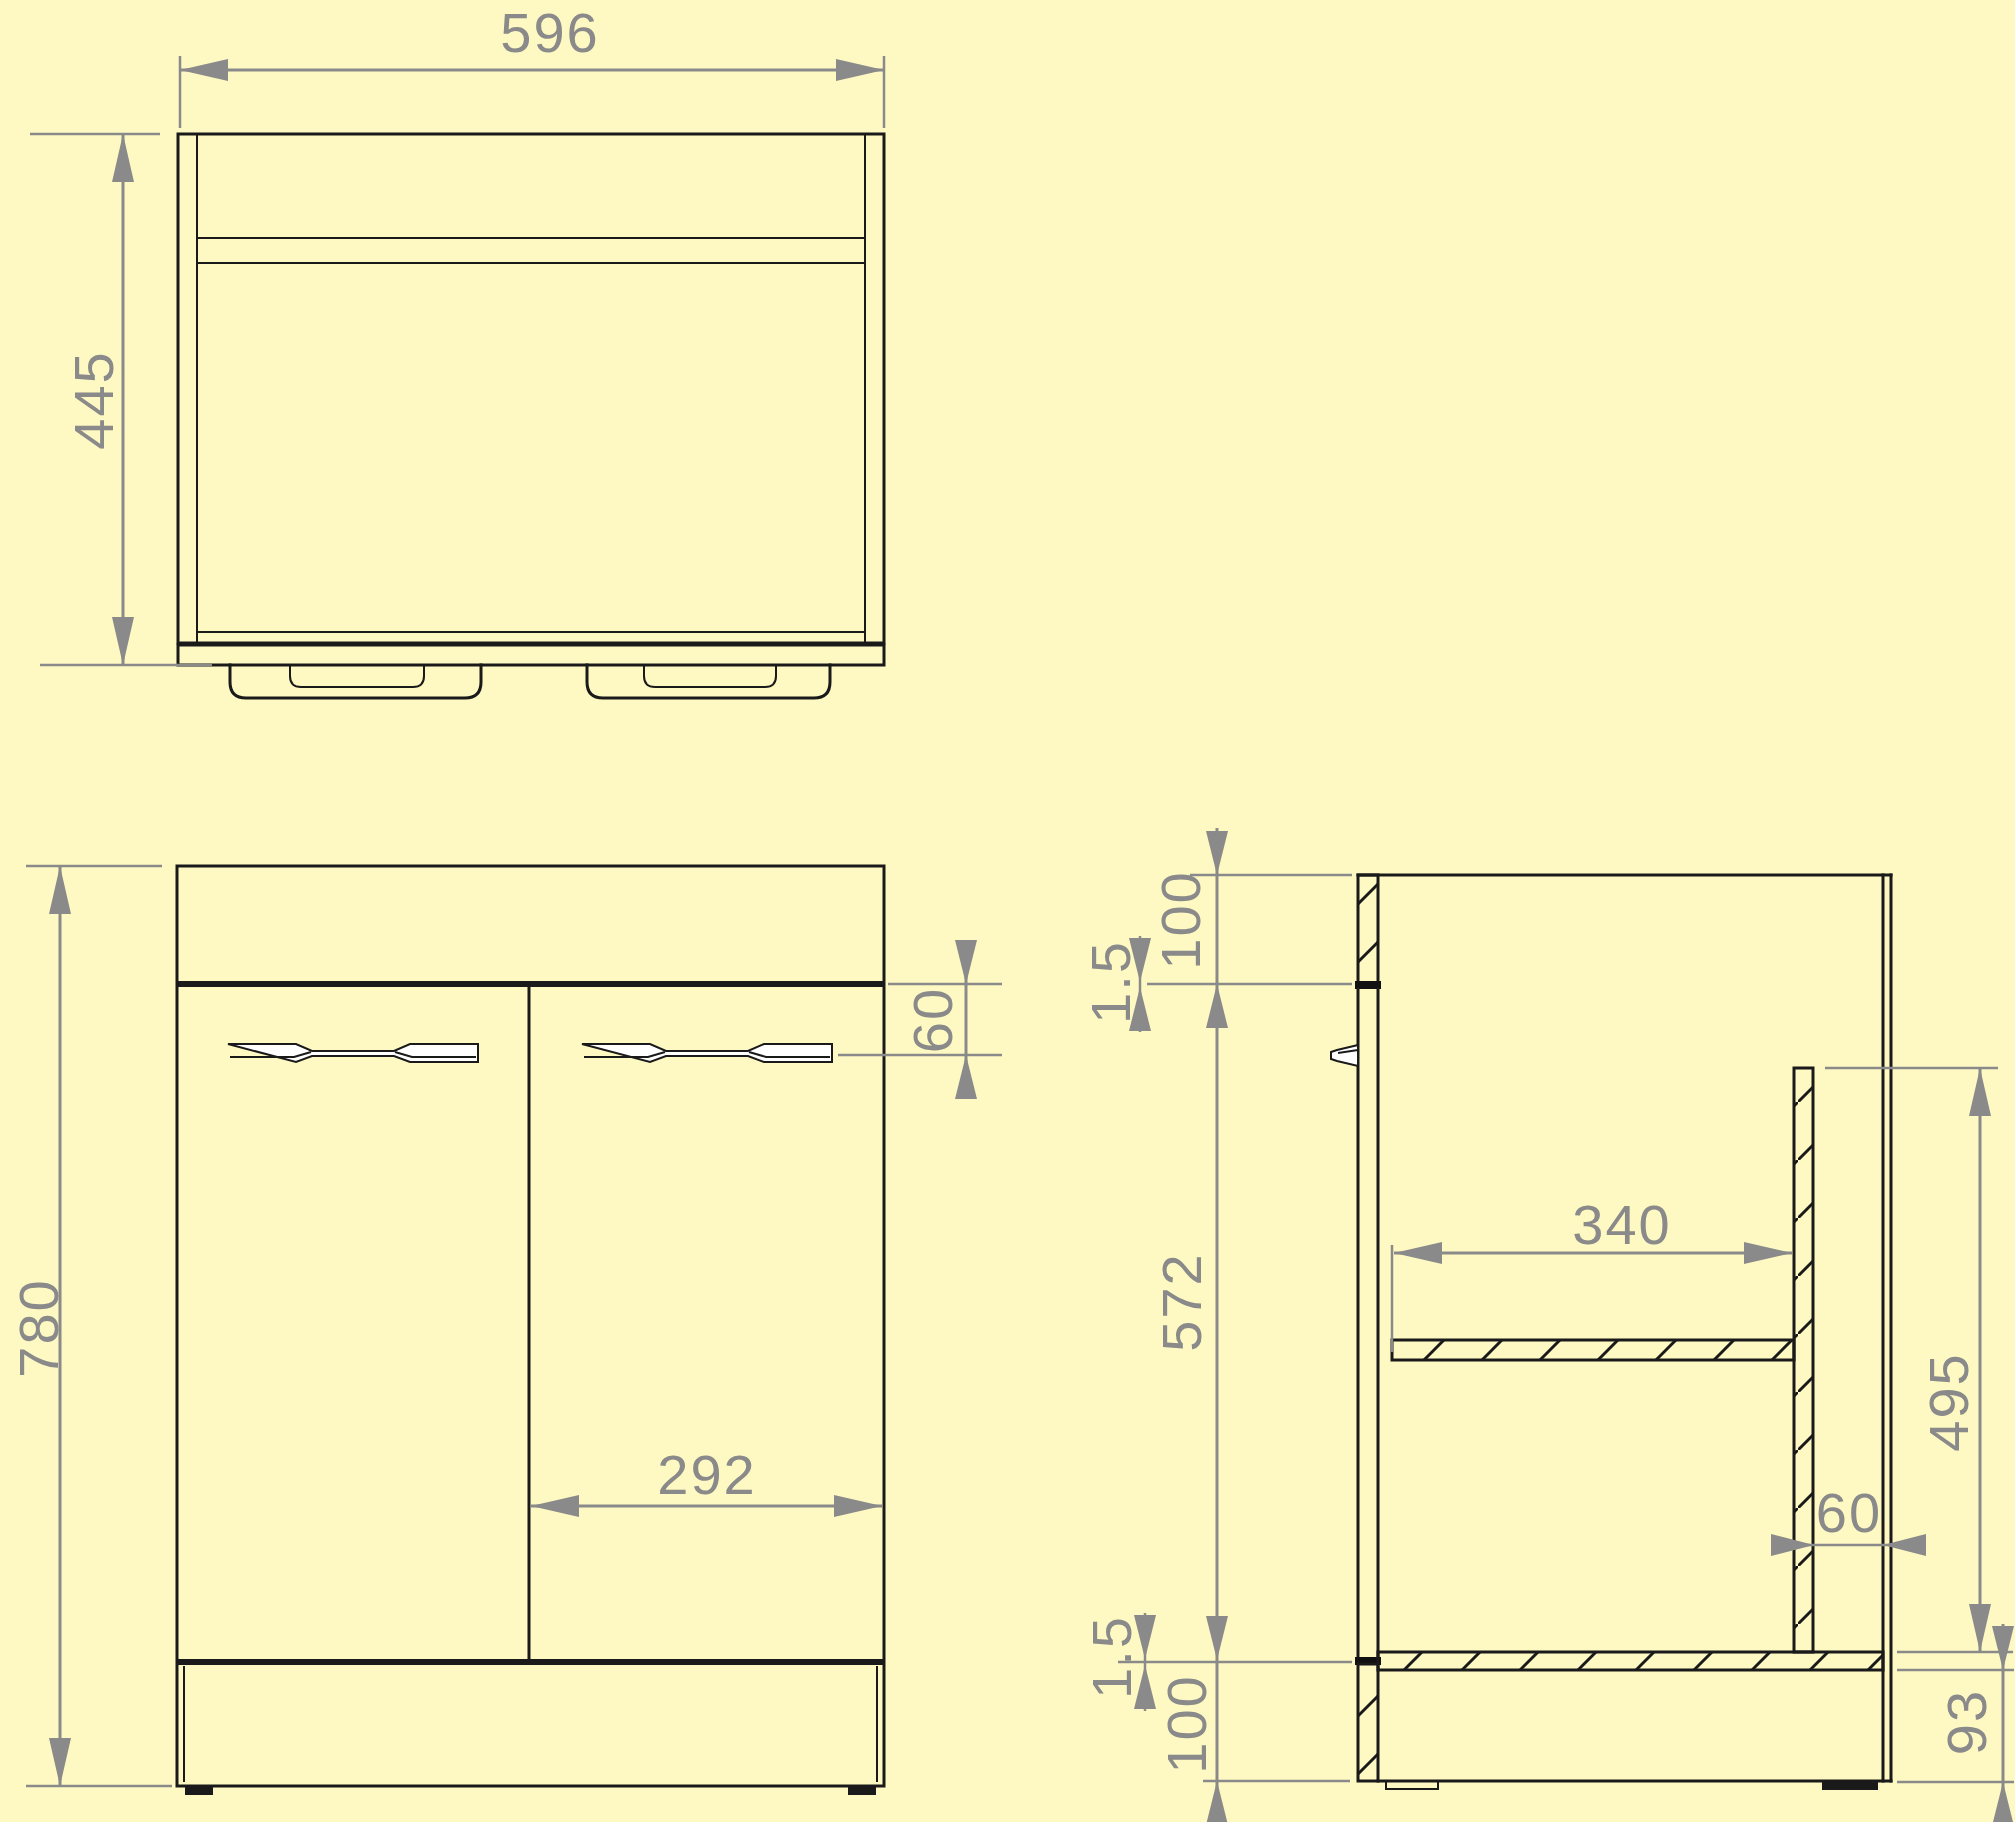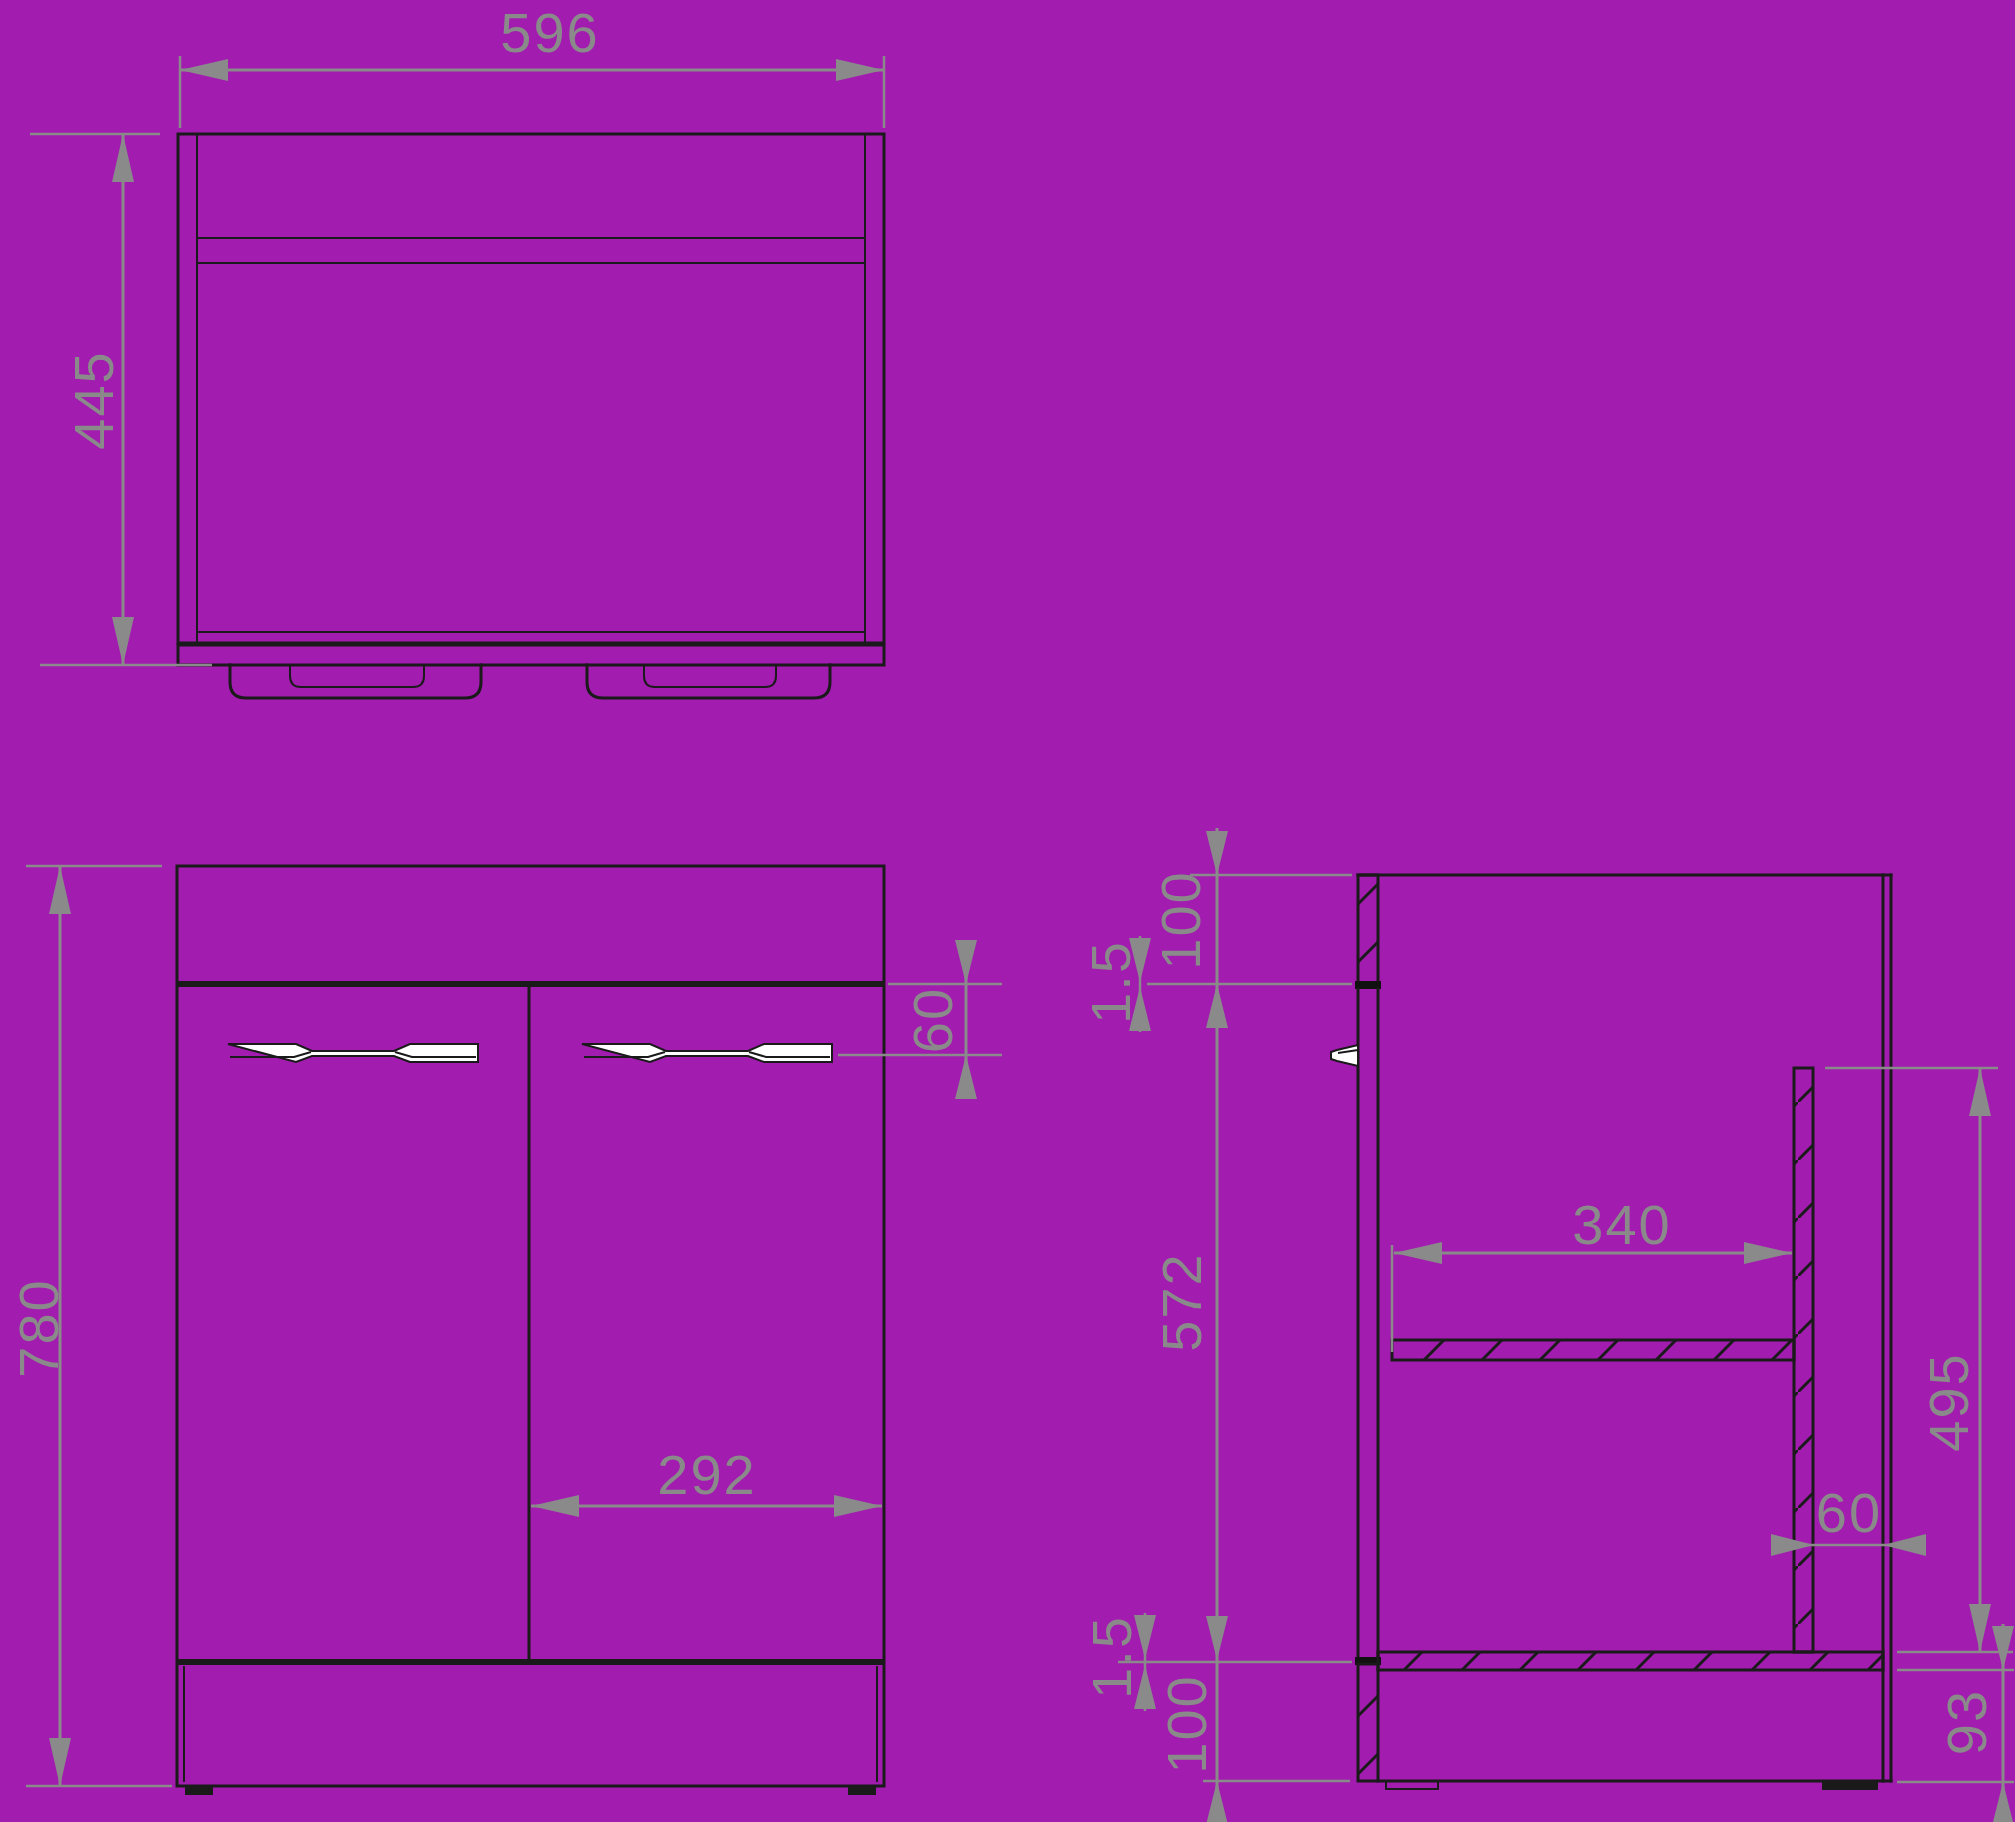--- a/index.html
+++ b/index.html
@@ -1,16 +1,16 @@
 <!DOCTYPE html>
 <html><head>
 <meta charset="utf-8">
 <style>
   html,body{margin:0;padding:0;background:#fff;}
-  .stage{position:relative;width:2015px;height:1822px;background:#a21caf;overflow:hidden;}
+  .stage{position:relative;width:2015px;height:1822px;background:#fef9c3;overflow:hidden;}
   svg{display:block;}
   svg text{font-family:"Liberation Sans", sans-serif;font-size:56px;fill:#8a8a8a;letter-spacing:2px;}
   .ln{stroke:#1a1a1a;stroke-width:3;fill:none;stroke-linecap:square;}
   .ln2{stroke:#1a1a1a;stroke-width:2;fill:none;}
   .thick{stroke:#1a1a1a;stroke-width:6;fill:none;stroke-linecap:butt;}
   .gap{stroke:#111;stroke-width:8;fill:none;stroke-linecap:butt;}
   .hatchbox{stroke:#1a1a1a;stroke-width:3;fill:url(#hatch);}
   .dim{stroke:#8a8a8a;stroke-width:3;fill:none;stroke-linecap:butt;}
   .dimthin{stroke:#8a8a8a;stroke-width:2.5;fill:none;}
   .arr{fill:#8a8a8a;stroke:none;}

